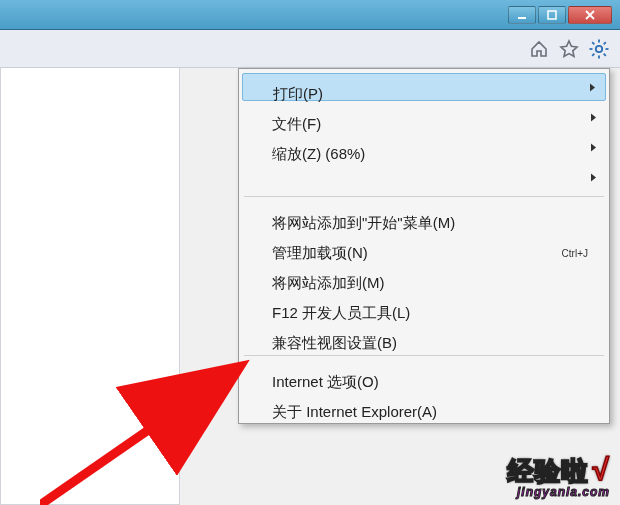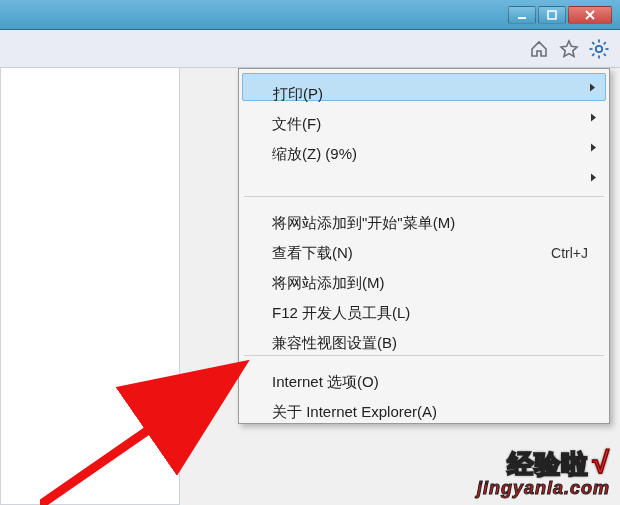--- a/index.html
+++ b/index.html
@@ -47,21 +47,21 @@
     padding: 3px;
   }
   .menu-inner { background:#f5f5f5; }
   .menu-item {
     display: flex; align-items: center; height: 30px;
     padding: 14px 18px 0 30px; font-size: 15px; color:#222;
     position: relative;
   }
   .menu-item.highlight { background: #bde0f7; border:1px solid #7ab8e0; border-radius:2px; height:28px; margin:1px 0;}
   .menu-item .label { flex: 1; white-space: nowrap; }
-  .menu-item .shortcut { color:#333; font-size:14px; }
+  .menu-item .shortcut { color:#333; font-size:10px; }
   .menu-item .arrow { position:absolute; right:8px; top:50%; transform:translateY(-50%); }
   .menu-sep { height:1px; background:#d0d0d0; margin:4px 2px; }
 
   
   .red-arrow {
     position:absolute; left:40px; bottom:0; width:230px; height:170px; pointer-events:none;
   }
 
   
   .watermark {
@@ -69,21 +69,21 @@
     font-family: "Microsoft YaHei", sans-serif; pointer-events:none;
   }
   .watermark .big {
     font-size:26px; font-weight:900; color:#fff;
     -webkit-text-stroke: 2px #222; text-shadow: 0 0 3px #000;
     letter-spacing:1px;
     margin-top:28px;
   }
   .watermark .check { color:#d33; -webkit-text-stroke:1.5px #800; font-size:30px; margin-left:4px; font-weight:900;}
   .watermark .sub {
-    font-size:18px; font-style:italic; font-weight:700; color:#b91c1c;
+    font-size:12px; font-style:italic; font-weight:700; color:#a21caf;
     -webkit-text-stroke:1px #222; letter-spacing:1px; margin-top:-4px;
   }
 </style>
 </head>
 <body>
 
 <div class="titlebar">
   <div class="win-btn">
     <svg width="10" height="10" viewBox="0 0 10 10">
         <rect x="1" y="7" width="8" height="2" fill="#fff"></rect>
@@ -143,42 +143,42 @@
     </div>
     <div class="menu-item">
       <span class="label">文件(F)</span>
       <span class="arrow">
         <svg width="8" height="10" viewBox="0 0 8 10">
             <path d="M1 1 L6 5 L1 9 Z" fill="#333"></path>
           </svg>
       </span>
     </div>
     <div class="menu-item">
-      <span class="label">缩放(Z) (9%)</span>
+      <span class="label">缩放(Z) (68%)</span>
       <span class="arrow">
         <svg width="8" height="10" viewBox="0 0 8 10">
             <path d="M1 1 L6 5 L1 9 Z" fill="#333"></path>
           </svg>
       </span>
     </div>
     <div class="menu-item">
       <span class="arrow">
         <svg width="8" height="10" viewBox="0 0 8 10">
             <path d="M1 1 L6 5 L1 9 Z" fill="#333"></path>
           </svg>
       </span>
     </div>
 
     <div class="menu-sep"></div>
 
     <div class="menu-item">
       <span class="label">将网站添加到"开始"菜单(M)</span>
     </div>
     <div class="menu-item">
-      <span class="label">查看下载(N)</span>
+      <span class="label">管理加载项(N)</span>
       <span class="shortcut">Ctrl+J</span>
     </div>
     <div class="menu-item">
       <span class="label">将网站添加到(M)</span>
     </div>
     <div class="menu-item">
       <span class="label">F12 开发人员工具(L)</span>
     </div>
     <div class="menu-item">
       <span class="label">兼容性视图设置(B)</span>

